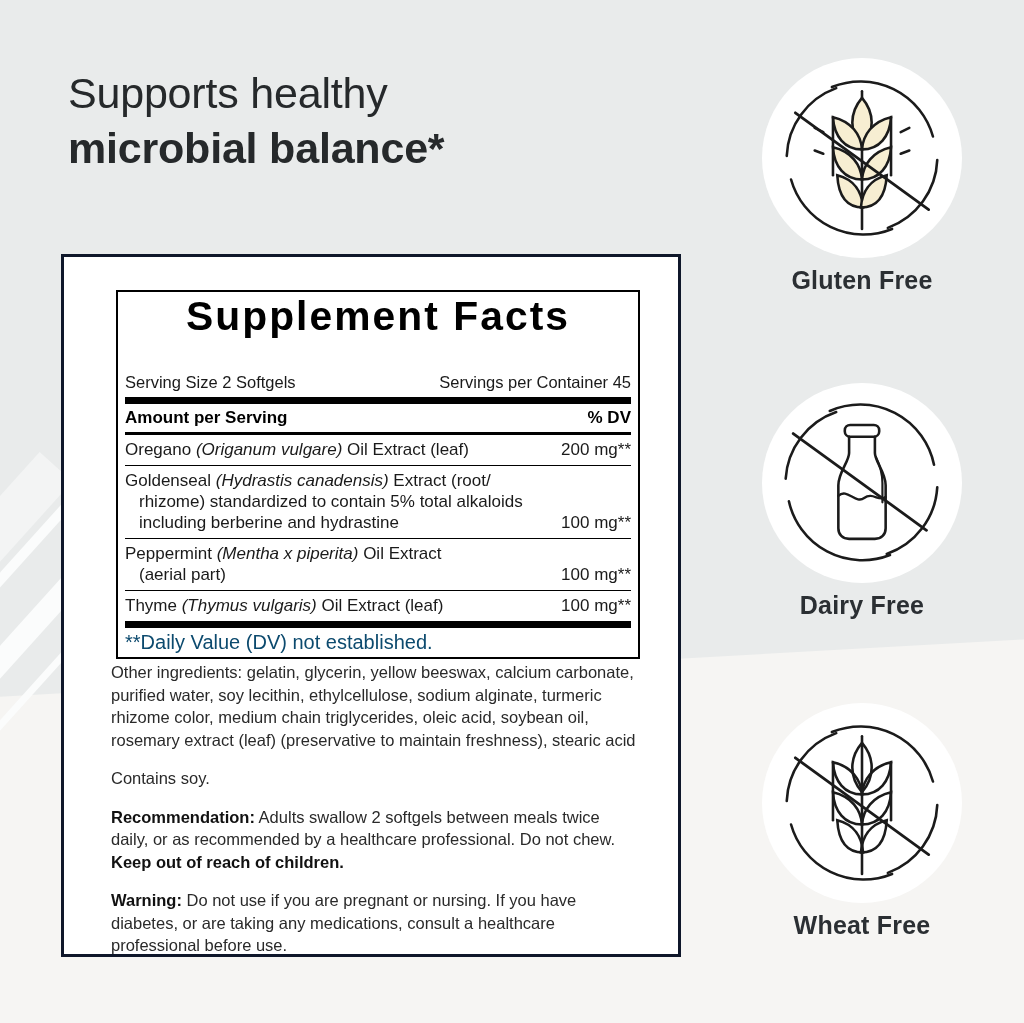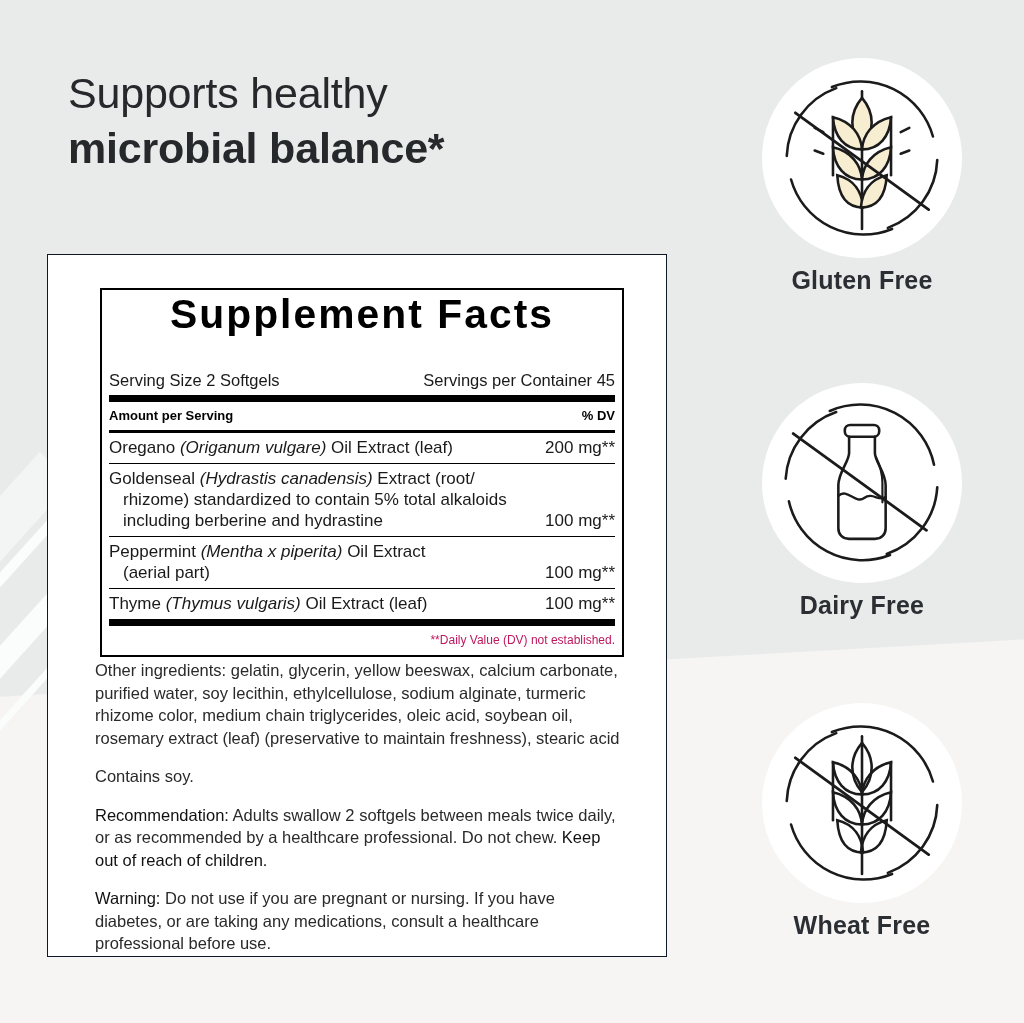--- a/index.html
+++ b/index.html
@@ -38,26 +38,26 @@
     transform-origin: center;
   }
   .bg-stripe.s1 { left: -140px; top: 400px; width: 44px;  height: 520px; }
   .bg-stripe.s2 { left: -104px; top: 430px; width: 10px;  height: 520px; background:#fbfcfc; }
   .bg-stripe.s3 { left: -72px;  top: 470px; width: 22px;  height: 520px; background:#fbfcfc; }
   .bg-stripe.s4 { left: -30px;  top: 520px; width: 7px;   height: 470px; background:#fbfcfc; }
 
   
   #label-panel {
     position: absolute;
-    left: 47px;
+    left: 61px;
     top: 254px;
     width: 620px;
     height: 703px;
     background: #ffffff;
-    border: 1px solid #0f172a;
+    border: 3px solid #0f172a;
     box-sizing: border-box;
   }
 
   
   #facts-box {
     position: absolute;
     left: 52px;
     top: 33px;
     width: 524px;
     background: #ffffff;
@@ -88,21 +88,21 @@
     margin-top: 33px;
   }
   .rule-thick { border-top: 7px solid #000; }
   .rule-med   { border-top: 3px solid #000; }
   .rule-thin  { border-top: 1.5px solid #000; }
 
   .amount-row {
     display: flex;
     justify-content: space-between;
     align-items: baseline;
-    font-size: 13px;
+    font-size: 17px;
     font-weight: bold;
     line-height: 24px;
     color: #000;
     padding: 2px 0 2px 0;
     gap: 8px;
   }
 
   .ing-row {
     display: flex;
     justify-content: space-between;
@@ -121,42 +121,41 @@
   .ing-amt {
     font-size: 17px;
     line-height: 21px;
     color: #1a1a1a;
     white-space: nowrap;
     flex: 0 0 auto;
     text-align: right;
     padding-top: 0px;
   }
   .dv-note {
-    font-size: 12px;
+    font-size: 20px;
     line-height: 22px;
-    color: #be185d;
+    color: #0c4a6e;
     padding: 3px 0 0 0;
-    text-align: right;
   }
 
   
   #label-body {
     position: absolute;
     left: 47px;
     top: 388px;
     width: 530px;
   }
   .body-p {
     font-size: 16.5px;
     line-height: 22.5px;
     color: #2a2a2a;
     margin: 16px 0 9px 0;
   }
   .body-p.tight { margin-bottom: 8px; }
-  .body-p b { font-weight: normal; color: #111; }
+  .body-p b { font-weight: bold; color: #111; }
 
   
   #badges {
     position: absolute;
     left: 700px;
     top: 0;
     width: 324px;
     height: 1023px;
   }
   .badge {

